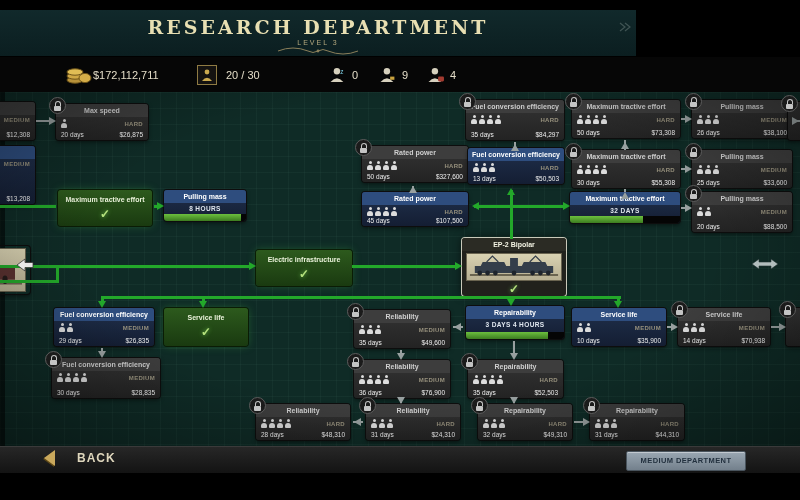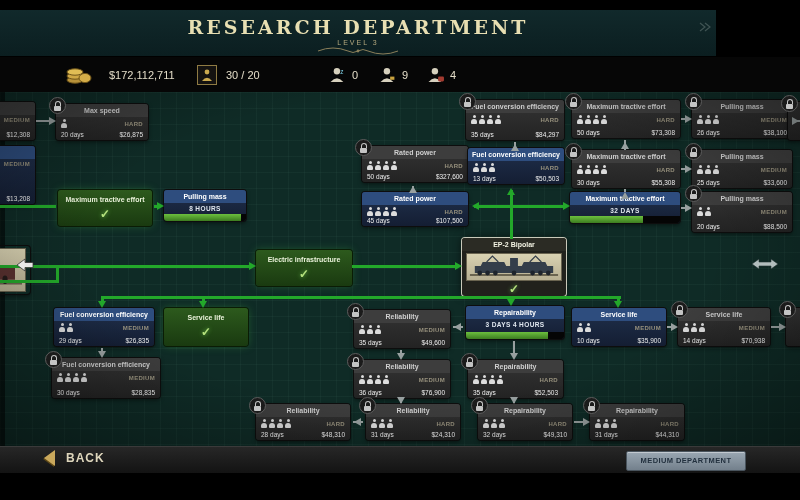--- a/index.html
+++ b/index.html
@@ -1,19 +1,19 @@
 <!DOCTYPE html>
 <html><head>
 <meta charset="utf-8">
 <style>
   html,body{margin:0;padding:0;background:#000;overflow:hidden}
   #stage{position:relative;width:800px;height:500px;background:#000;overflow:hidden;
          font-family:"Liberation Sans",sans-serif;-webkit-font-smoothing:antialiased}
   
-  .hdr{position:absolute;top:10px;left:0;width:716px;height:46px;
+  .hdr{position:absolute;top:10px;left:0;width:636px;height:46px;
        background:linear-gradient(#11292b,#0b1e20);border-bottom:1px solid #000}
   .hdr-title{margin-top:6px;text-align:center;font-family:"DejaVu Serif",serif;
        font-size:19px;font-weight:bold;letter-spacing:3px;color:#e8dfb2}
   .hdr-sub{text-align:center;font-size:7px;letter-spacing:2px;color:#b3a87e;margin-top:1px}
   .hdr-flourish{display:block;margin:1px auto 0}
   .hdr-deco{position:absolute;right:5px;top:12px;opacity:.45}
   
   .resbar{position:absolute;top:57px;left:0;width:800px;height:35px;background:#060606;
           border-bottom:1px solid #1c1c1c;color:#e4ddc8;font-size:11px}
   .resbar .item{position:absolute;top:0;height:35px;display:flex;align-items:center}
@@ -73,21 +73,21 @@
   .lockico::after{content:"";position:absolute;bottom:0;left:0;width:7px;height:5px;
          background:#c4c4c4;border-radius:1px}
   
   .cline{position:absolute}
   .ar{position:absolute;width:0;height:0;border:4px solid transparent}
   
   .cursor{position:absolute;z-index:6}
   
   .footer{position:absolute;top:446px;left:0;width:800px;height:26px;
       background:linear-gradient(#272727,#131313);border-top:1px solid #3a3a3a}
-  .backbtn{position:absolute;left:36px;top:3px;display:flex;align-items:center;gap:11px;
+  .backbtn{position:absolute;left:36px;top:3px;display:flex;align-items:center;gap:22px;
       color:#ded6bc;font-size:12px;font-weight:bold;letter-spacing:1px;cursor:default}
   .back-arrow{width:0;height:0;border:8px solid transparent;border-right:11px solid #c9a85c;
       filter:drop-shadow(-1px 1px 0 #5c4716)}
   .upg{position:absolute;right:54px;top:4px;width:118px;height:18px;
       background:linear-gradient(#9aa7b2,#73808c);border:1px solid #49545d;border-radius:2px;
       color:#22303e;font-size:7.5px;font-weight:bold;letter-spacing:.4px;text-align:center;
       line-height:18px;box-shadow:inset 0 1px 0 rgba(255,255,255,.4)}
 </style>
 </head>
 <body>
@@ -108,30 +108,30 @@
 
   <div class="resbar">
     <div class="item" style="left:66px">
       <svg width="26" height="18" viewBox="0 0 26 18">
         <ellipse cx="9" cy="14" rx="8" ry="3.2" fill="#b8923a" stroke="#6d5318"></ellipse>
         <ellipse cx="9" cy="10" rx="8" ry="3.2" fill="#cfa845" stroke="#6d5318"></ellipse>
         <ellipse cx="9" cy="6" rx="8" ry="3.2" fill="#e0bd55" stroke="#6d5318"></ellipse>
         <ellipse cx="19" cy="12" rx="6" ry="4.6" fill="#d4ad48" stroke="#6d5318"></ellipse>
       </svg>
     </div>
-    <div class="item" style="left:109px">$172,112,711</div>
+    <div class="item" style="left:93px">$172,112,711</div>
     <div class="item" style="left:197px">
       <div class="frame">
         <svg width="10" height="12" viewBox="0 0 10 12">
           <circle cx="5" cy="3" r="2.4" fill="#caa94f"></circle>
           <path d="M0 12 Q5 5.5 10 12 Z" fill="#caa94f"></path>
         </svg>
       </div>
     </div>
-    <div class="item" style="left:226px">30 / 20</div>
+    <div class="item" style="left:226px">20 / 30</div>
     <div class="item" style="left:330px">
       <svg width="16" height="16" viewBox="0 0 14 15">
         <circle cx="6" cy="4" r="3" fill="#d6d0bd"></circle>
           <path d="M0 14 Q6 7 12 14 Z" fill="#d6d0bd"></path>
         <text x="9" y="7" font-size="6" fill="#7fd2e8" font-family="Liberation Sans,sans-serif">z</text>
       </svg>
     </div>
     <div class="item" style="left:352px">0</div>
     <div class="item" style="left:380px">
       <svg width="16" height="16" viewBox="0 0 14 15">

